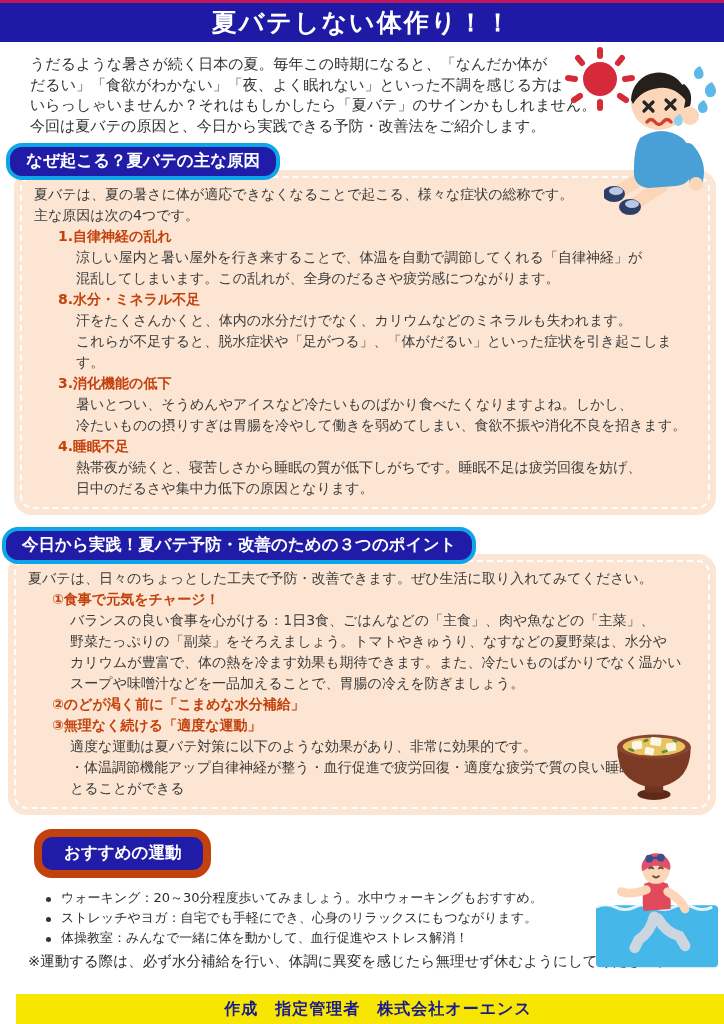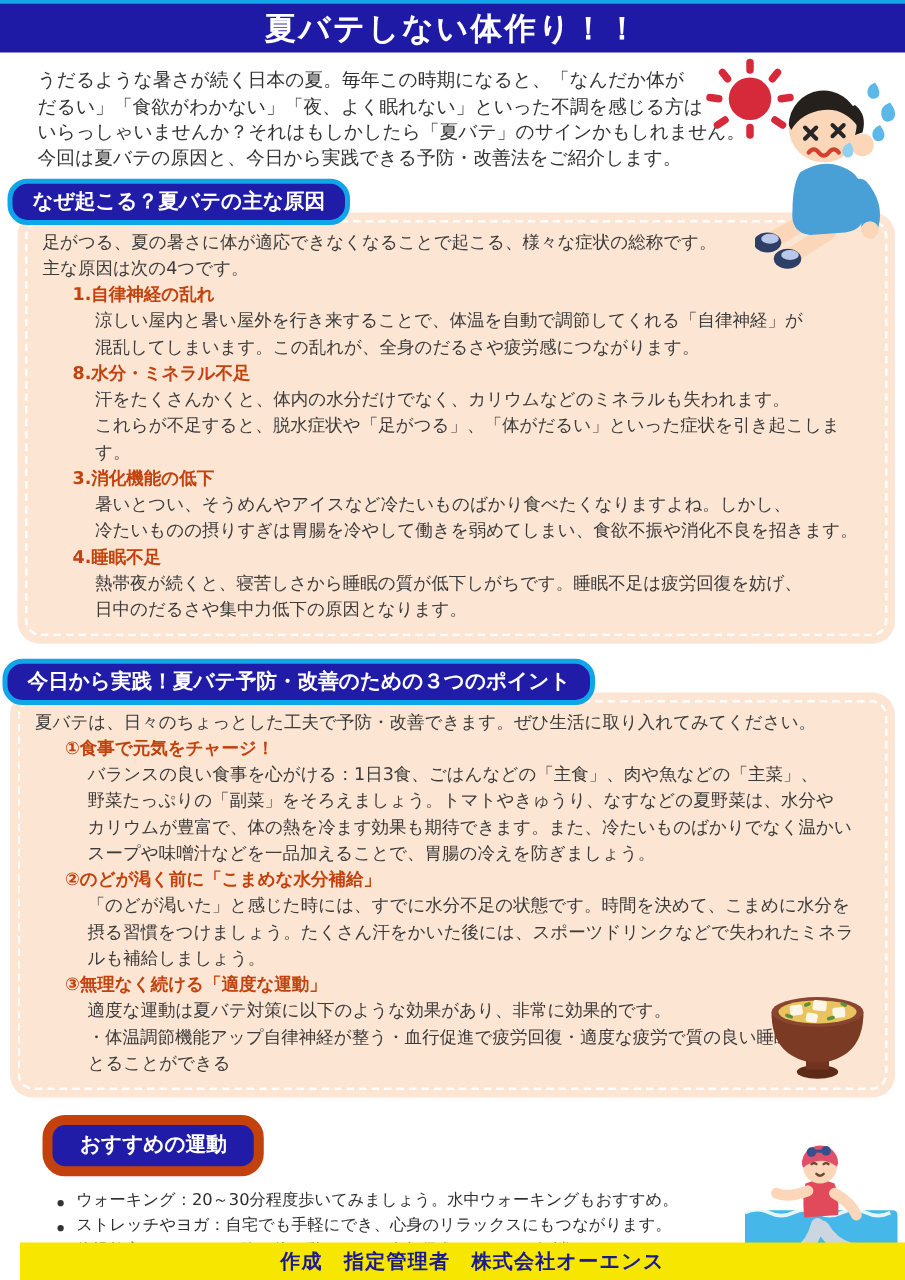--- a/index.html
+++ b/index.html
@@ -3,21 +3,21 @@
 <meta charset="utf-8">
 <style>
   html,body{margin:0;padding:0;}
   body{
     width:724px;height:1024px;position:relative;overflow:hidden;
     background:#ffffff;
     font-family:"DejaVu Sans","Liberation Sans",sans-serif;
   }
   
   .header-bar{
-    width:724px;height:42px;background:#1e1aa6;border-top:3px solid #0ea5e9;
+    width:724px;height:42px;background:#1e1aa6;border-top:3px solid #be185d;
     display:flex;align-items:center;justify-content:center;box-sizing:border-box;
   }
   .header-title{color:#ffffff;font-size:25px;font-weight:bold;letter-spacing:2px;}
   
   .intro-wrap{padding:12px 0 0 30px;}
   .intro-text{
     margin:0;width:585px;font-size:15px;line-height:1.38;color:#333333;
     white-space:pre-line;
   }
   
@@ -128,21 +128,21 @@
 
   <path d="M43,68 q4,-5 8,0 q4,5 8,0 q4,-5 8,0" stroke="#d2402f" stroke-width="3.5" fill="none" stroke-linecap="round"></path>
 
   <path d="M76,60 q5,7 1,11 q-5,3 -7,-3 q-1,-5 6,-8z" fill="#8fd0f0"></path>
 </svg>
 
 <section class="sec-causes">
   <div class="label-pill">なぜ起こる？夏バテの主な原因</div>
   <div class="box">
     <div class="box-inner">
-      <p class="box-intro">足がつる、夏の暑さに体が適応できなくなることで起こる、様々な症状の総称です。
+      <p class="box-intro">夏バテは、夏の暑さに体が適応できなくなることで起こる、様々な症状の総称です。
 主な原因は次の4つです。</p>
       <p class="item-title">1.自律神経の乱れ</p>
       <p class="item-body">涼しい屋内と暑い屋外を行き来することで、体温を自動で調節してくれる「自律神経」が
 混乱してしまいます。この乱れが、全身のだるさや疲労感につながります。</p>
       <p class="item-title">8.水分・ミネラル不足</p>
       <p class="item-body">汗をたくさんかくと、体内の水分だけでなく、カリウムなどのミネラルも失われます。
 これらが不足すると、脱水症状や「足がつる」、「体がだるい」といった症状を引き起こします。</p>
       <p class="item-title">3.消化機能の低下</p>
       <p class="item-body">暑いとつい、そうめんやアイスなど冷たいものばかり食べたくなりますよね。しかし、
 冷たいものの摂りすぎは胃腸を冷やして働きを弱めてしまい、食欲不振や消化不良を招きます。</p>
@@ -157,23 +157,20 @@
   <div class="label-pill">今日から実践！夏バテ予防・改善のための３つのポイント</div>
   <div class="box">
     <div class="box-inner">
       <p class="box-intro">夏バテは、日々のちょっとした工夫で予防・改善できます。ぜひ生活に取り入れてみてください。</p>
       <p class="item-title">①食事で元気をチャージ！</p>
       <p class="item-body">バランスの良い食事を心がける：1日3食、ごはんなどの「主食」、肉や魚などの「主菜」、
 野菜たっぷりの「副菜」をそろえましょう。トマトやきゅうり、なすなどの夏野菜は、水分や
 カリウムが豊富で、体の熱を冷ます効果も期待できます。また、冷たいものばかりでなく温かい
 スープや味噌汁などを一品加えることで、胃腸の冷えを防ぎましょう。</p>
       <p class="item-title">②のどが渇く前に「こまめな水分補給」</p>
-      <p class="item-body">「のどが渇いた」と感じた時には、すでに水分不足の状態です。時間を決めて、こまめに水分を
-摂る習慣をつけましょう。たくさん汗をかいた後には、スポーツドリンクなどで失われたミネラ
-ルも補給しましょう。</p>
       <p class="item-title">③無理なく続ける「適度な運動」</p>
       <p class="item-body">適度な運動は夏バテ対策に以下のような効果があり、非常に効果的です。
 ・体温調節機能アップ自律神経が整う・血行促進で疲労回復・適度な疲労で質の良い睡眠を
 とることができる</p>
     </div>
 
     <svg class="soup-art" width="92" height="88" viewBox="0 0 100 95">
       <ellipse cx="50" cy="86" rx="18" ry="6" fill="#5e2a18"></ellipse>
       <path d="M40,70 h20 v14 h-20z" fill="#6f3320"></path>
       <path d="M10,34 q0,28 18,38 q10,6 22,6 q12,0 22,-6 q18,-10 18,-38 z" fill="#7a3a24"></path>

